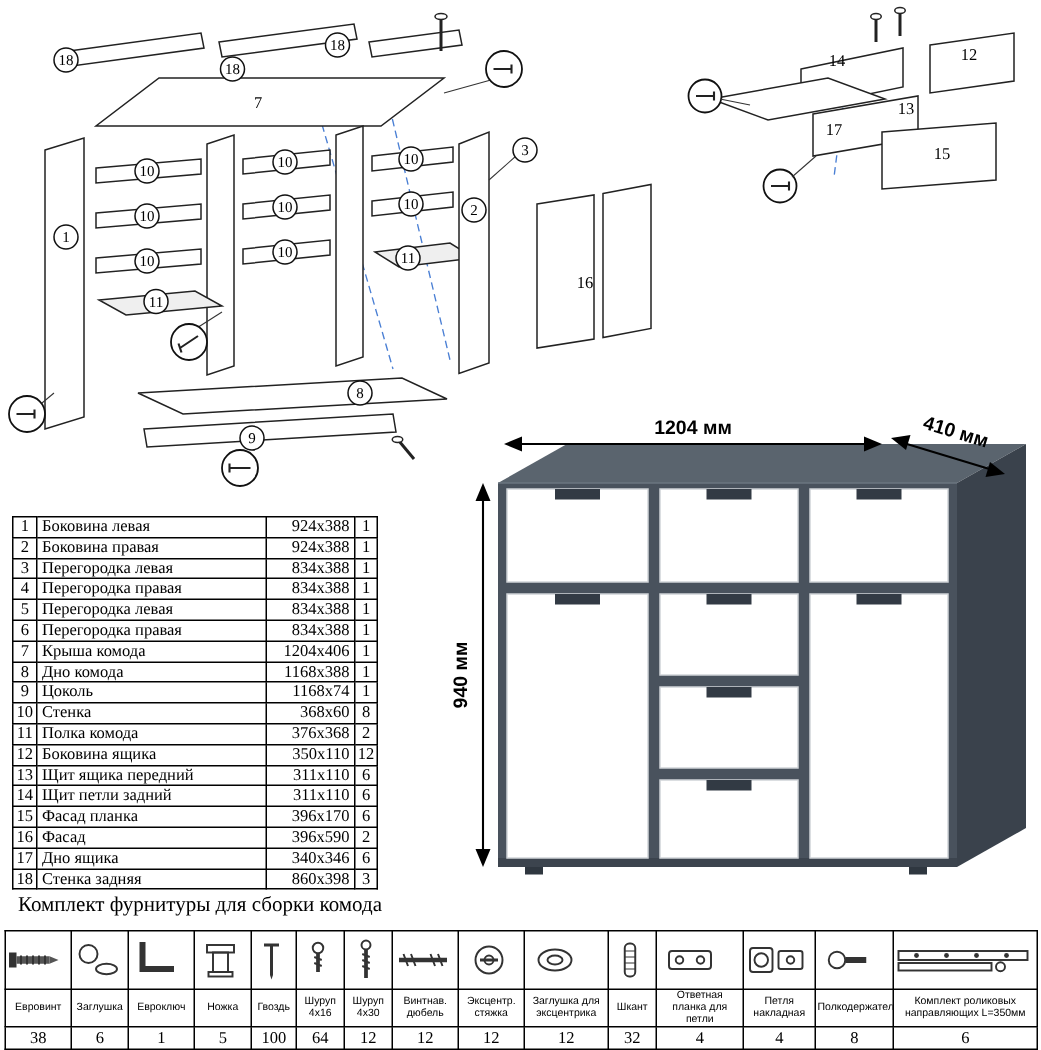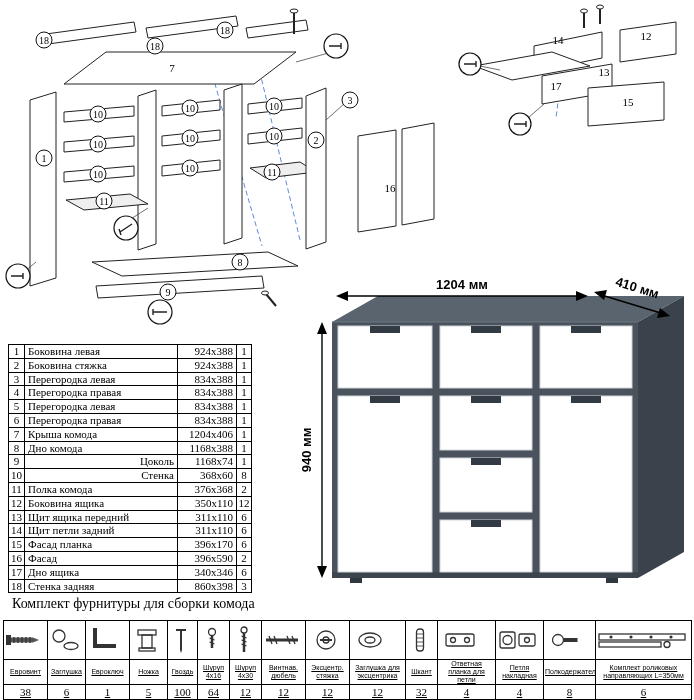--- a/index.html
+++ b/index.html
@@ -18,34 +18,34 @@
   .leader{stroke:#333;stroke-width:.7;fill:none;}
   .bluedash{stroke:#4a7fd4;stroke-width:.9;fill:none;stroke-dasharray:5 3;}
   .detail circle{fill:#fff;stroke:#111;stroke-width:1.2;}
   .glyph{stroke:#222;stroke-width:1.4;fill:none;}
 
   
   .parts-table{position:absolute;left:8px;top:344px;border-collapse:collapse;font-size:11px;}
   .parts-table td{border:1px solid #000;padding:0 3px;height:12.8px;line-height:12.8px;white-space:nowrap;}
   .parts-table td.num{width:13px;text-align:center;padding:0 1px;}
   .parts-table td.nm{width:146px;}
-  .parts-table td.nm.c{text-align:right;margin-left:32px;}
+  .parts-table td.nm.c{text-align:left;margin-left:32px;}
   .parts-table td.sz{width:52px;text-align:right;}
   .parts-table td.qt{width:12px;text-align:center;padding:0 1px;}
 
   
   .chest{position:absolute;left:298px;top:276px;}
   .dim-label{font-family:"Liberation Sans",sans-serif;font-weight:bold;font-size:13px;text-anchor:middle;}
   .dimline{stroke:#000;stroke-width:1.4;}
   .dimhead{fill:#000;}
 
   
   .hw-title{position:absolute;left:0;top:596px;width:100%;text-align:left;font-size:14px;margin-left:12px;}
   .hw-table{position:absolute;left:3px;top:620px;width:688px;border-collapse:collapse;table-layout:fixed;}
-  .hw-table td{border:1px solid #000;text-align:center;vertical-align:middle;padding:0;overflow:hidden;text-decoration:underline;}
+  .hw-table td{border:1px solid #000;text-align:center;vertical-align:middle;padding:0;overflow:hidden;}
   .hw-table td.ic{height:38px;}
   .hw-table td.nm{height:24px;font-family:"Liberation Sans",sans-serif;font-size:7px;line-height:1.1;padding:0 1px;}
   .hw-table td.qt{height:14px;font-size:11px;line-height:14px;}
   .hwicon{stroke:#333;fill:none;stroke-width:1.3;}
 </style>
 </head>
 <body>
 
 <div class="sheet">
 
@@ -232,21 +232,21 @@
   <table class="parts-table">
     <tbody>
       <tr>
           <td class="num">1</td>
           <td class="nm">Боковина левая</td>
           <td class="sz">924x388</td>
           <td class="qt">1</td>
         </tr>
       <tr>
           <td class="num">2</td>
-          <td class="nm">Боковина стяжка</td>
+          <td class="nm">Боковина правая</td>
           <td class="sz">924x388</td>
           <td class="qt">1</td>
         </tr>
       <tr>
           <td class="num">3</td>
           <td class="nm">Перегородка левая</td>
           <td class="sz">834x388</td>
           <td class="qt">1</td>
         </tr>
       <tr>

